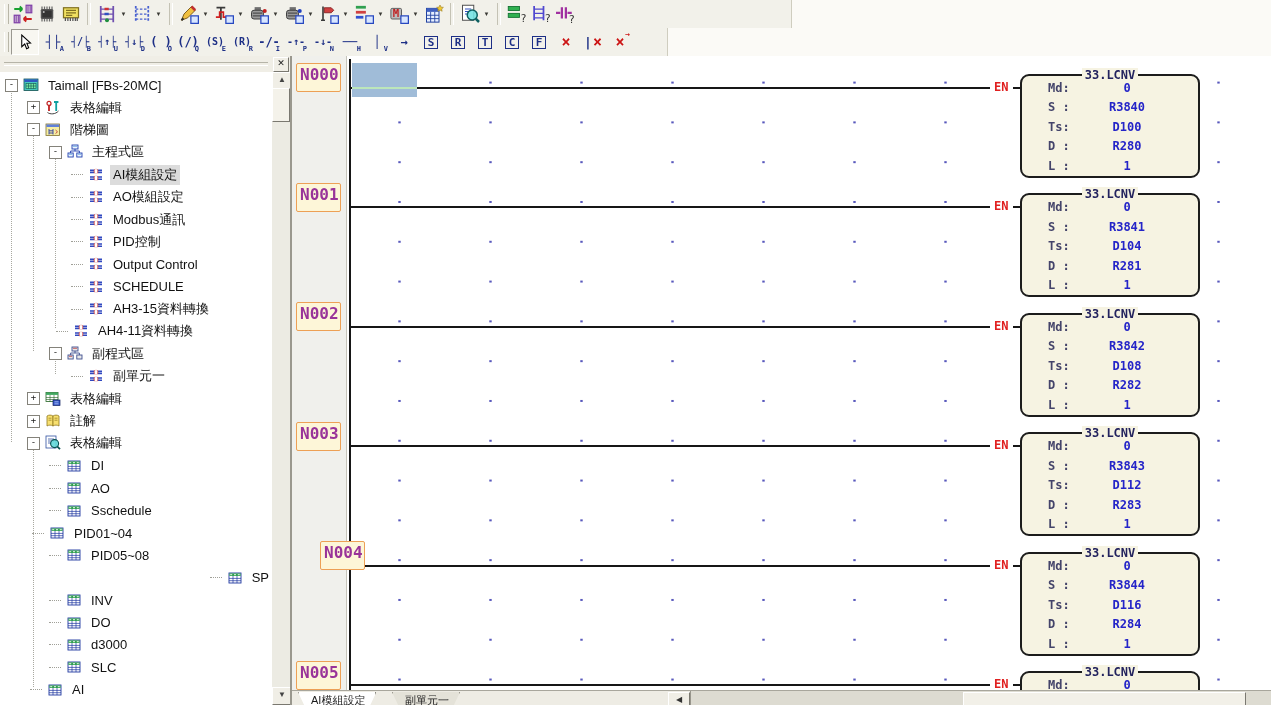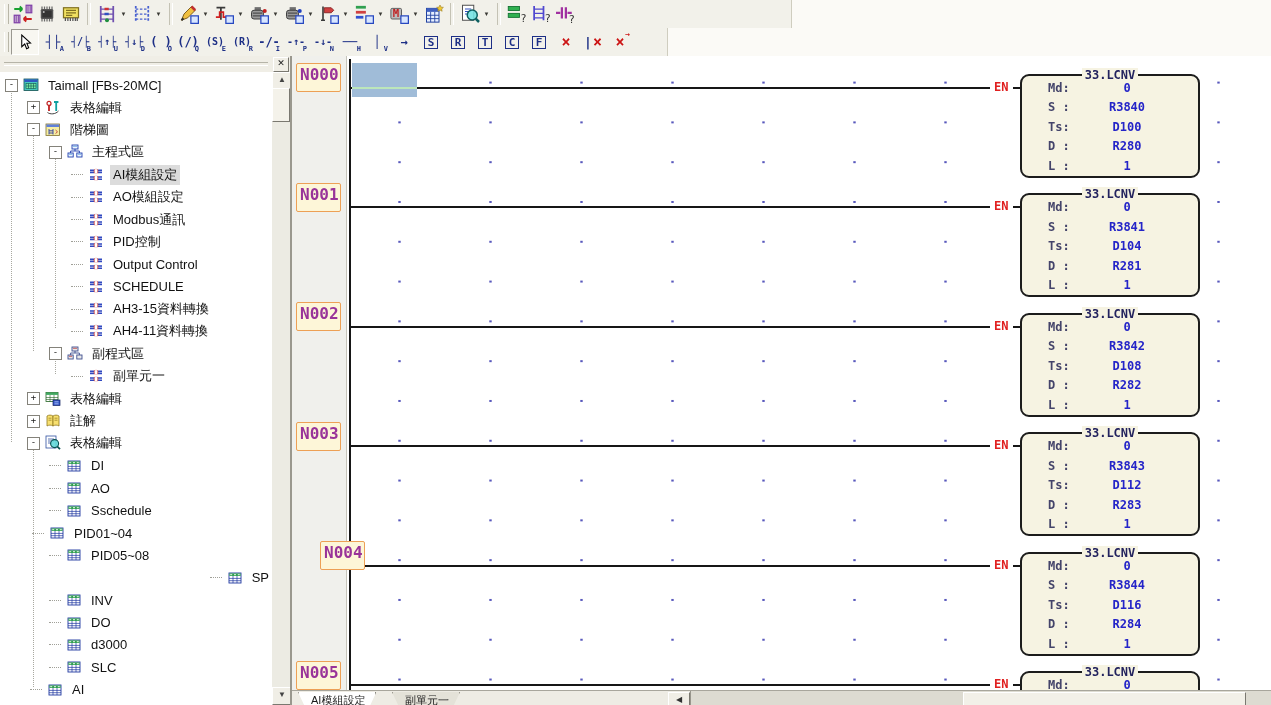--- a/index.html
+++ b/index.html
@@ -523,21 +523,21 @@
           <span class="tree-ic">
             <svg viewBox="0 0 16 16">
               <path d="M2 3.2h4M2 5.4h4M10 3.2h4M10 5.4h4" stroke="#3048c0" stroke-width="1.6"></path>
               <path d="M7.2 2.2c-1 .3-1 1-1 2.1s0 1.8 1 2.1M8.8 2.2c1 .3 1 1 1 2.1s0 1.8-1 2.1" stroke="#c03030" fill="none" stroke-width=".9"></path>
               <path d="M2 10h4M2 12.2h4M10 10h4M10 12.2h4" stroke="#3048c0" stroke-width="1.6"></path>
               <path d="M7.2 9c-1 .3-1 1-1 2.1s0 1.8 1 2.1M8.8 9c1 .3 1 1 1 2.1s0 1.8-1 2.1" stroke="#c03030" fill="none" stroke-width=".9"></path>
             </svg>
           </span>
           <span class="tree-label">AH3-15資料轉換</span>
         </div>
-        <div class="tree-row" style="padding-left: 71px;">
+        <div class="tree-row" style="padding-left: 56px;">
           <span class="tree-exp-ph"></span>
           <span class="tree-ic">
             <svg viewBox="0 0 16 16">
               <path d="M2 3.2h4M2 5.4h4M10 3.2h4M10 5.4h4" stroke="#3048c0" stroke-width="1.6"></path>
               <path d="M7.2 2.2c-1 .3-1 1-1 2.1s0 1.8 1 2.1M8.8 2.2c1 .3 1 1 1 2.1s0 1.8-1 2.1" stroke="#c03030" fill="none" stroke-width=".9"></path>
               <path d="M2 10h4M2 12.2h4M10 10h4M10 12.2h4" stroke="#3048c0" stroke-width="1.6"></path>
               <path d="M7.2 9c-1 .3-1 1-1 2.1s0 1.8 1 2.1M8.8 9c1 .3 1 1 1 2.1s0 1.8-1 2.1" stroke="#c03030" fill="none" stroke-width=".9"></path>
             </svg>
           </span>
           <span class="tree-label">AH4-11資料轉換</span>

